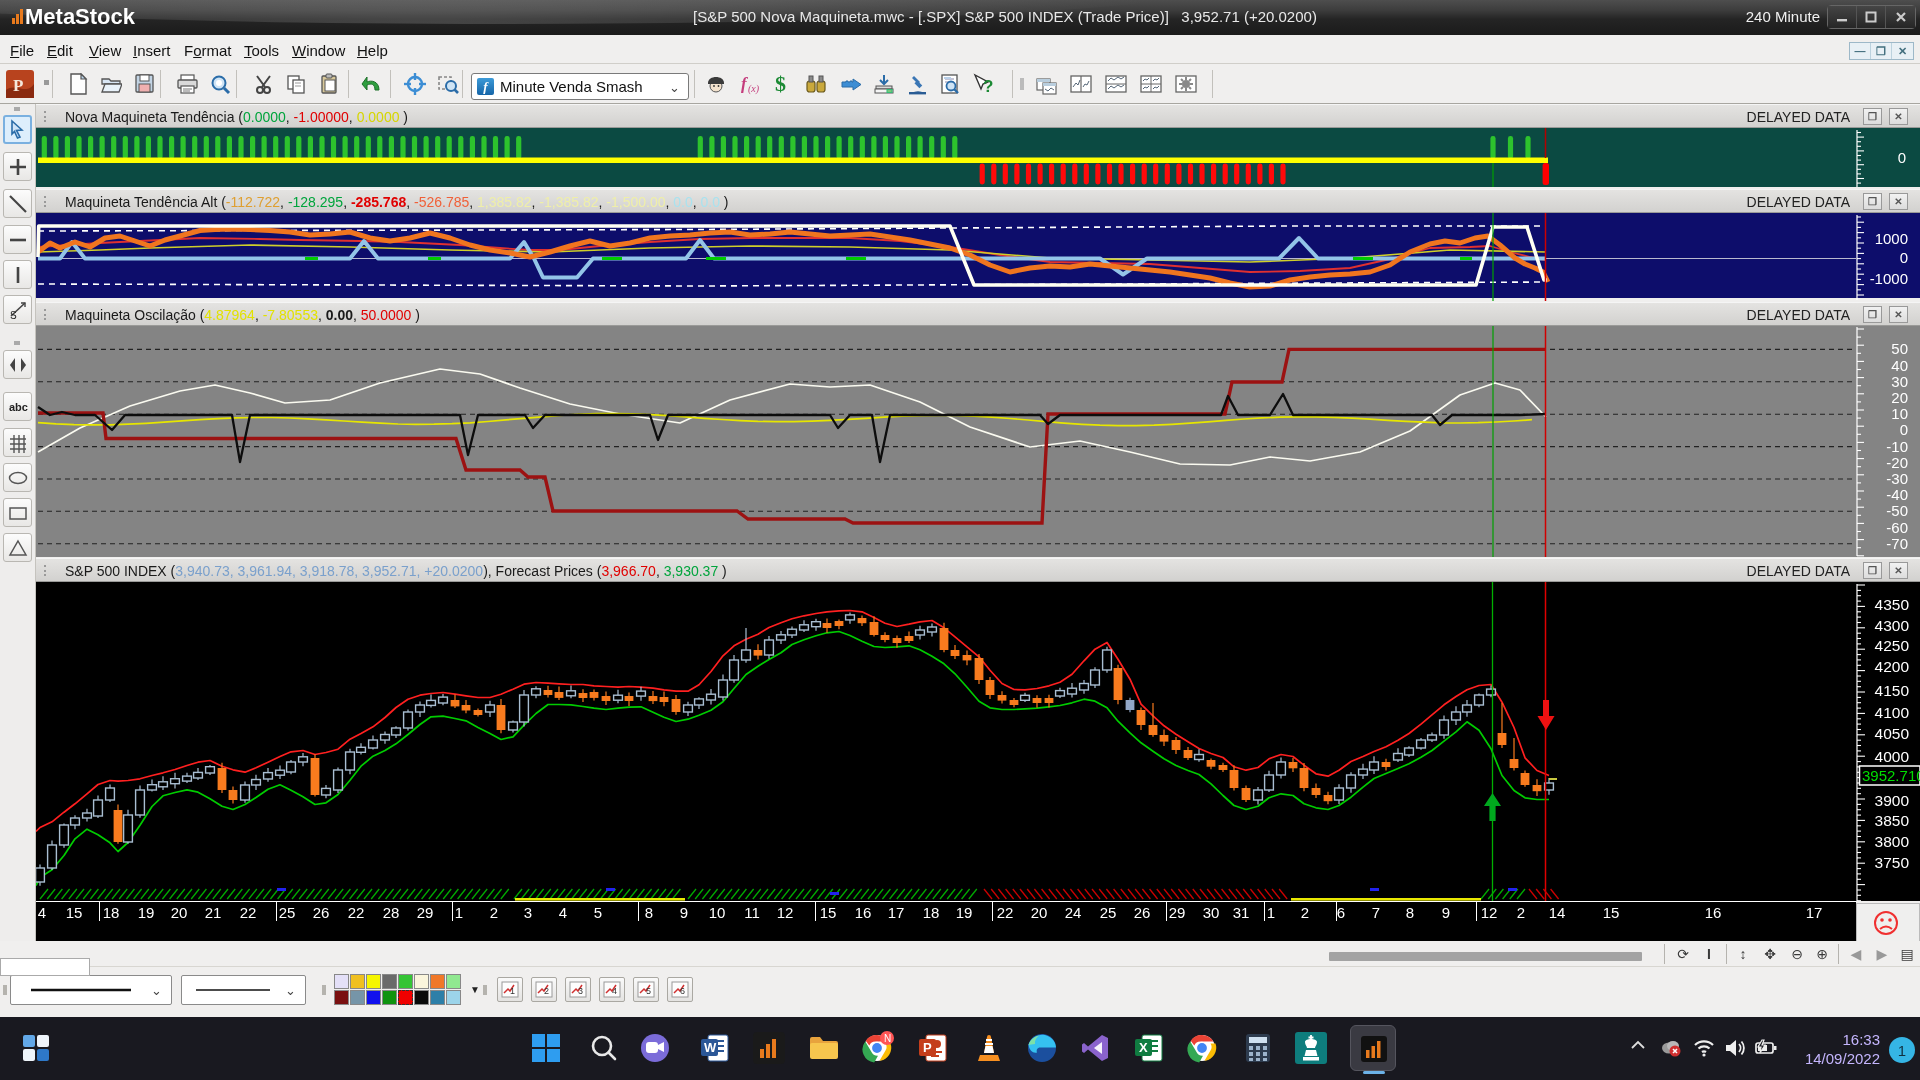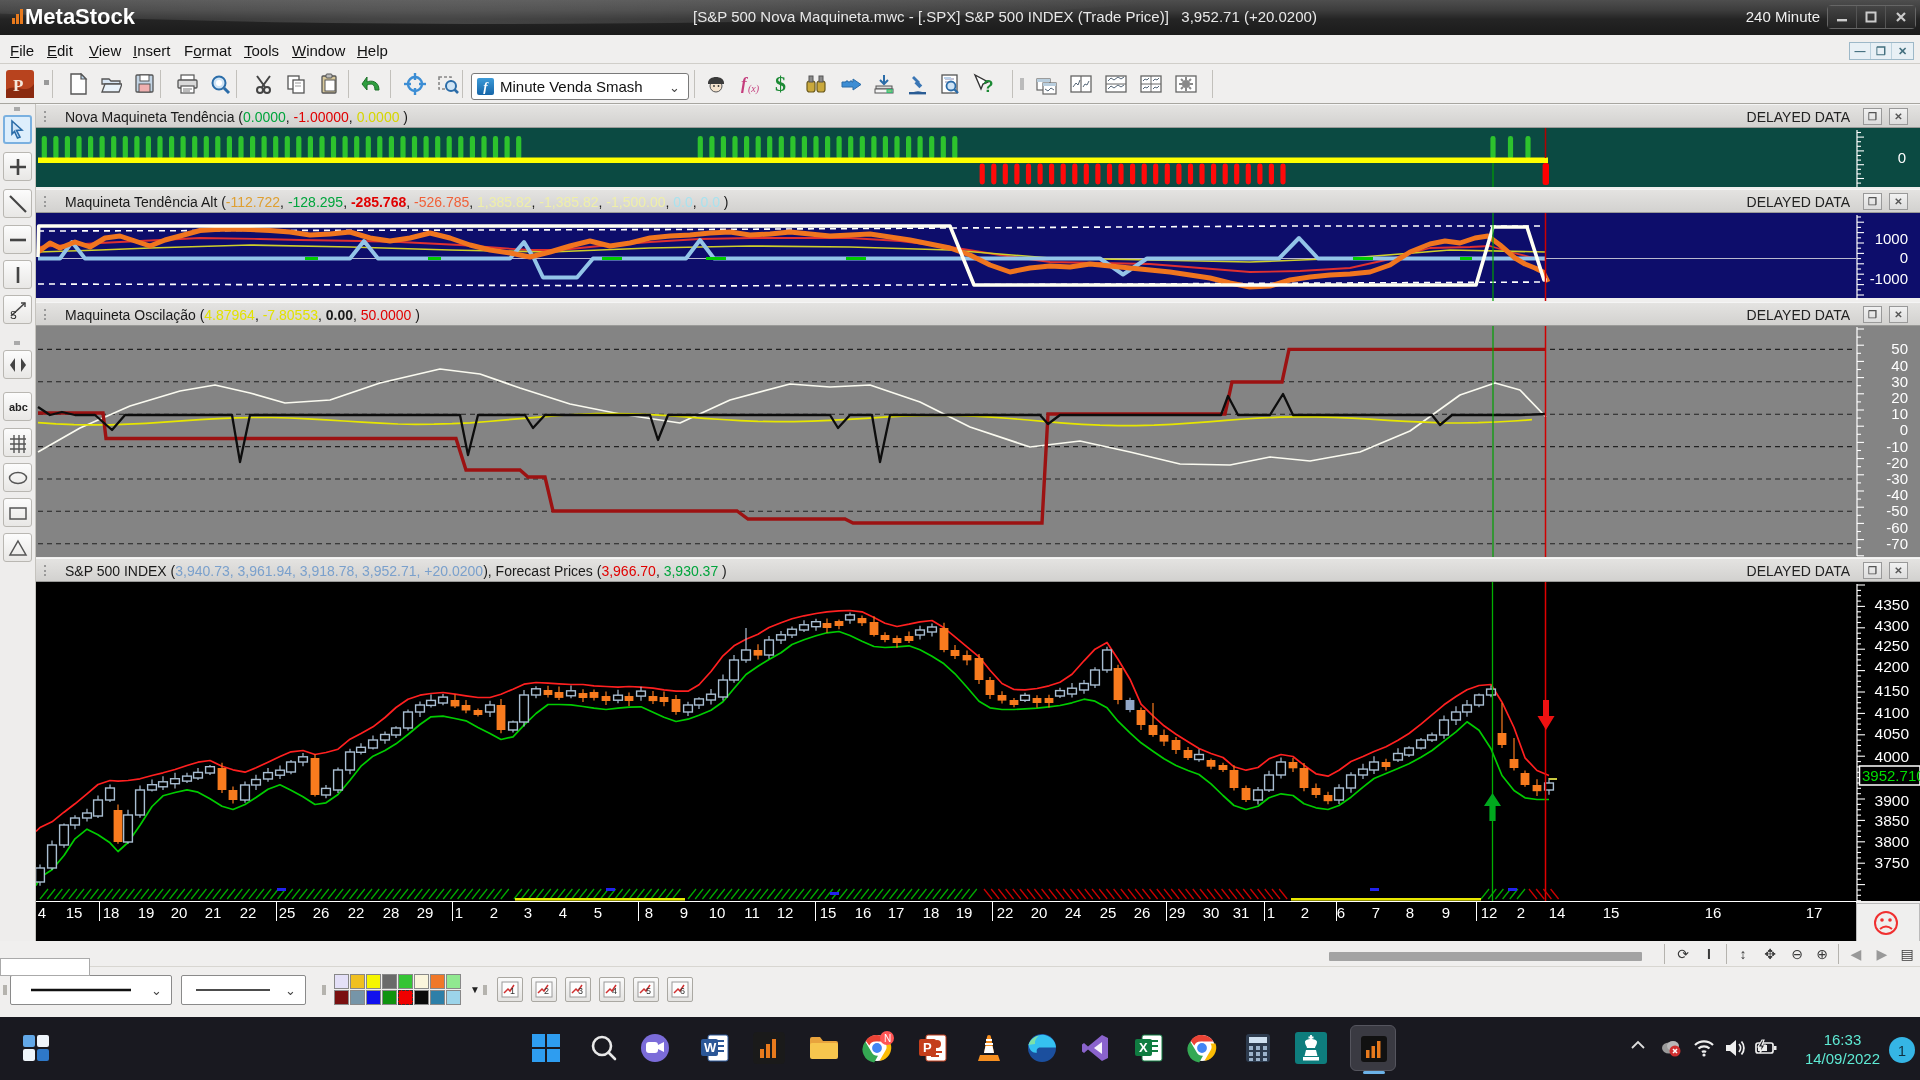--- a/index.html
+++ b/index.html
@@ -61,21 +61,21 @@
 .bcombo{position:absolute;top:8px;height:30px;background:#fff;border:1px solid #8a8a8a;border-radius:2px}
 .bcombo .chev{position:absolute;right:9px;top:7px;color:#444;font-size:13px}
 .pal{position:absolute;left:334px;top:7px;width:132px;height:33px}
 .pal div{position:absolute;width:15px;height:15px;border:1px solid #888}
 .xbtn{position:absolute;top:10px;width:26px;height:25px;background:linear-gradient(#fafafa,#e4e3e1);border:1px solid #aaa8a2;border-radius:2px;display:flex;align-items:center;justify-content:center}
 
 #taskbar{position:absolute;left:0;top:1017px;width:1920px;height:63px;background:#191920;z-index:10}
 .tico{position:absolute;top:13px;width:36px;height:36px;display:flex;align-items:center;justify-content:center}
 #tbactive{position:absolute;top:8px;width:46px;height:46px;background:#3a3a42;border:1px solid #55555e;border-radius:6px}
 #tbactive .bar{position:absolute;bottom:-4px;left:12px;width:22px;height:3px;background:#6cb2e8;border-radius:2px}
-#clock{position:absolute;right:40px;top:13px;text-align:center;font-size:15px;line-height:19px;color:#5eead4}
+#clock{position:absolute;right:40px;top:13px;text-align:right;font-size:15px;line-height:19px;color:#c4b5fd}
 #badge{position:absolute;right:5px;top:20px;width:26px;height:26px;border-radius:50%;background:#35b5e5;color:#103040;font-size:15px;display:flex;align-items:center;justify-content:center}
 </style></head>
 <body>
 <svg width="1884" height="839" viewBox="36 104 1884 839" style="position:absolute;left:36px;top:104px">
     <rect x="36.0" y="128.0" width="1884.0" height="59.0" fill="#0b4a42"></rect>
     <rect x="41.7" y="136.0" width="5.2" height="23.0" fill="#2dc32d" rx="2.4"></rect>
     <rect x="53.3" y="136.0" width="5.2" height="23.0" fill="#2dc32d" rx="2.4"></rect>
     <rect x="64.8" y="136.0" width="5.2" height="23.0" fill="#2dc32d" rx="2.4"></rect>
     <rect x="76.4" y="136.0" width="5.2" height="23.0" fill="#2dc32d" rx="2.4"></rect>
     <rect x="88.0" y="136.0" width="5.2" height="23.0" fill="#2dc32d" rx="2.4"></rect>

